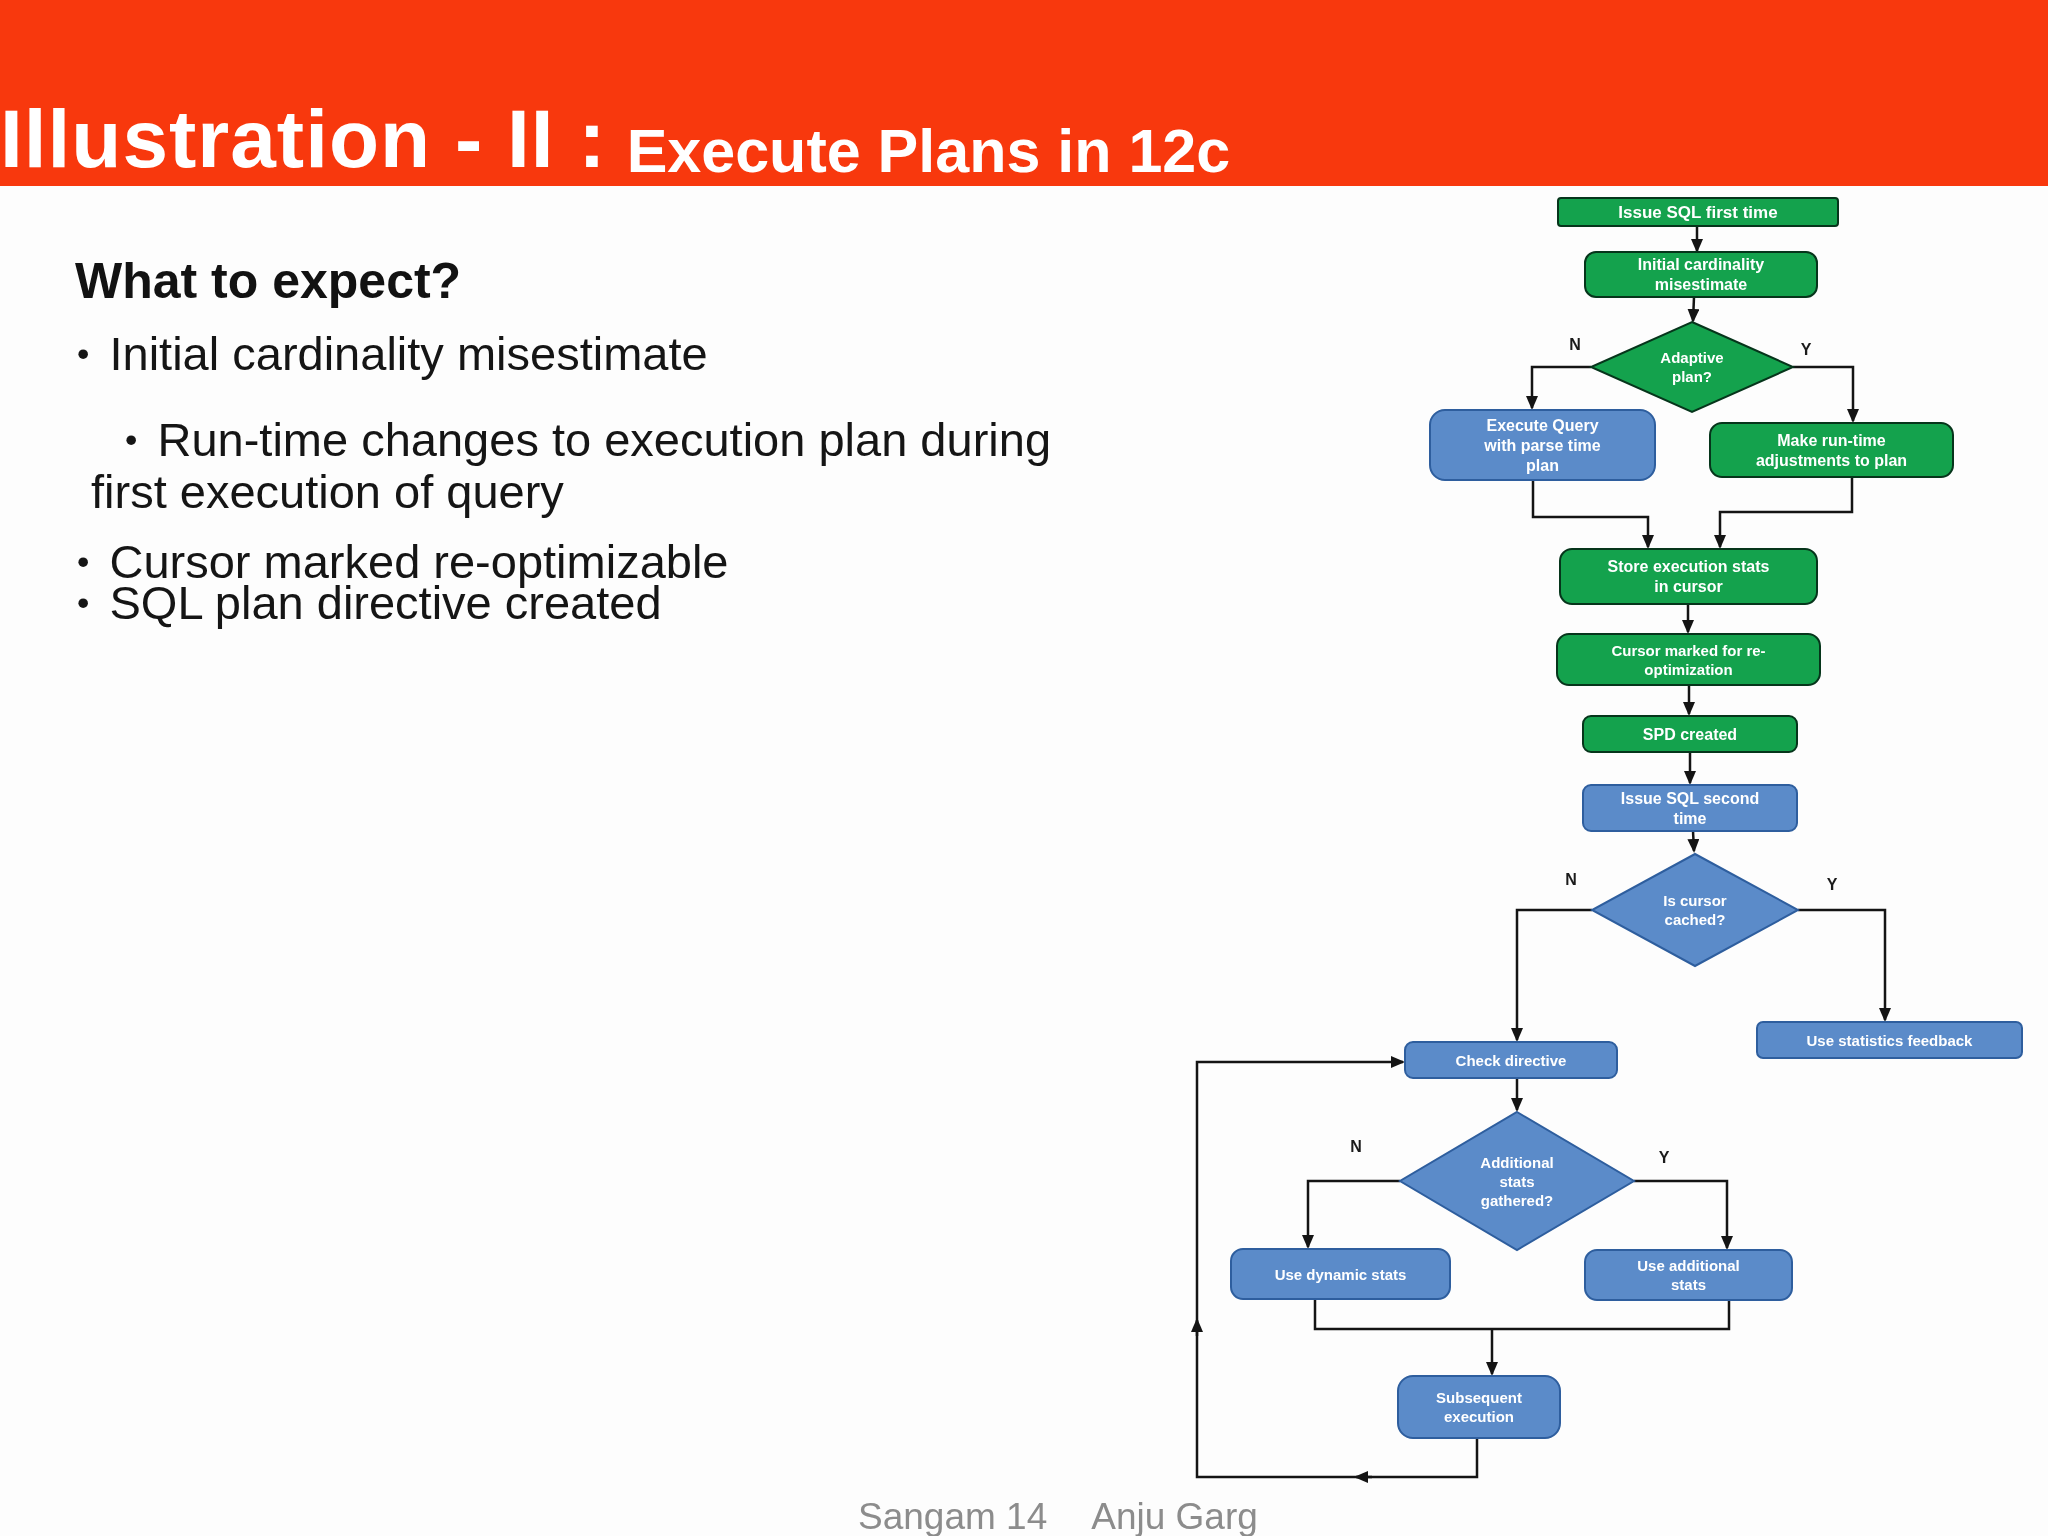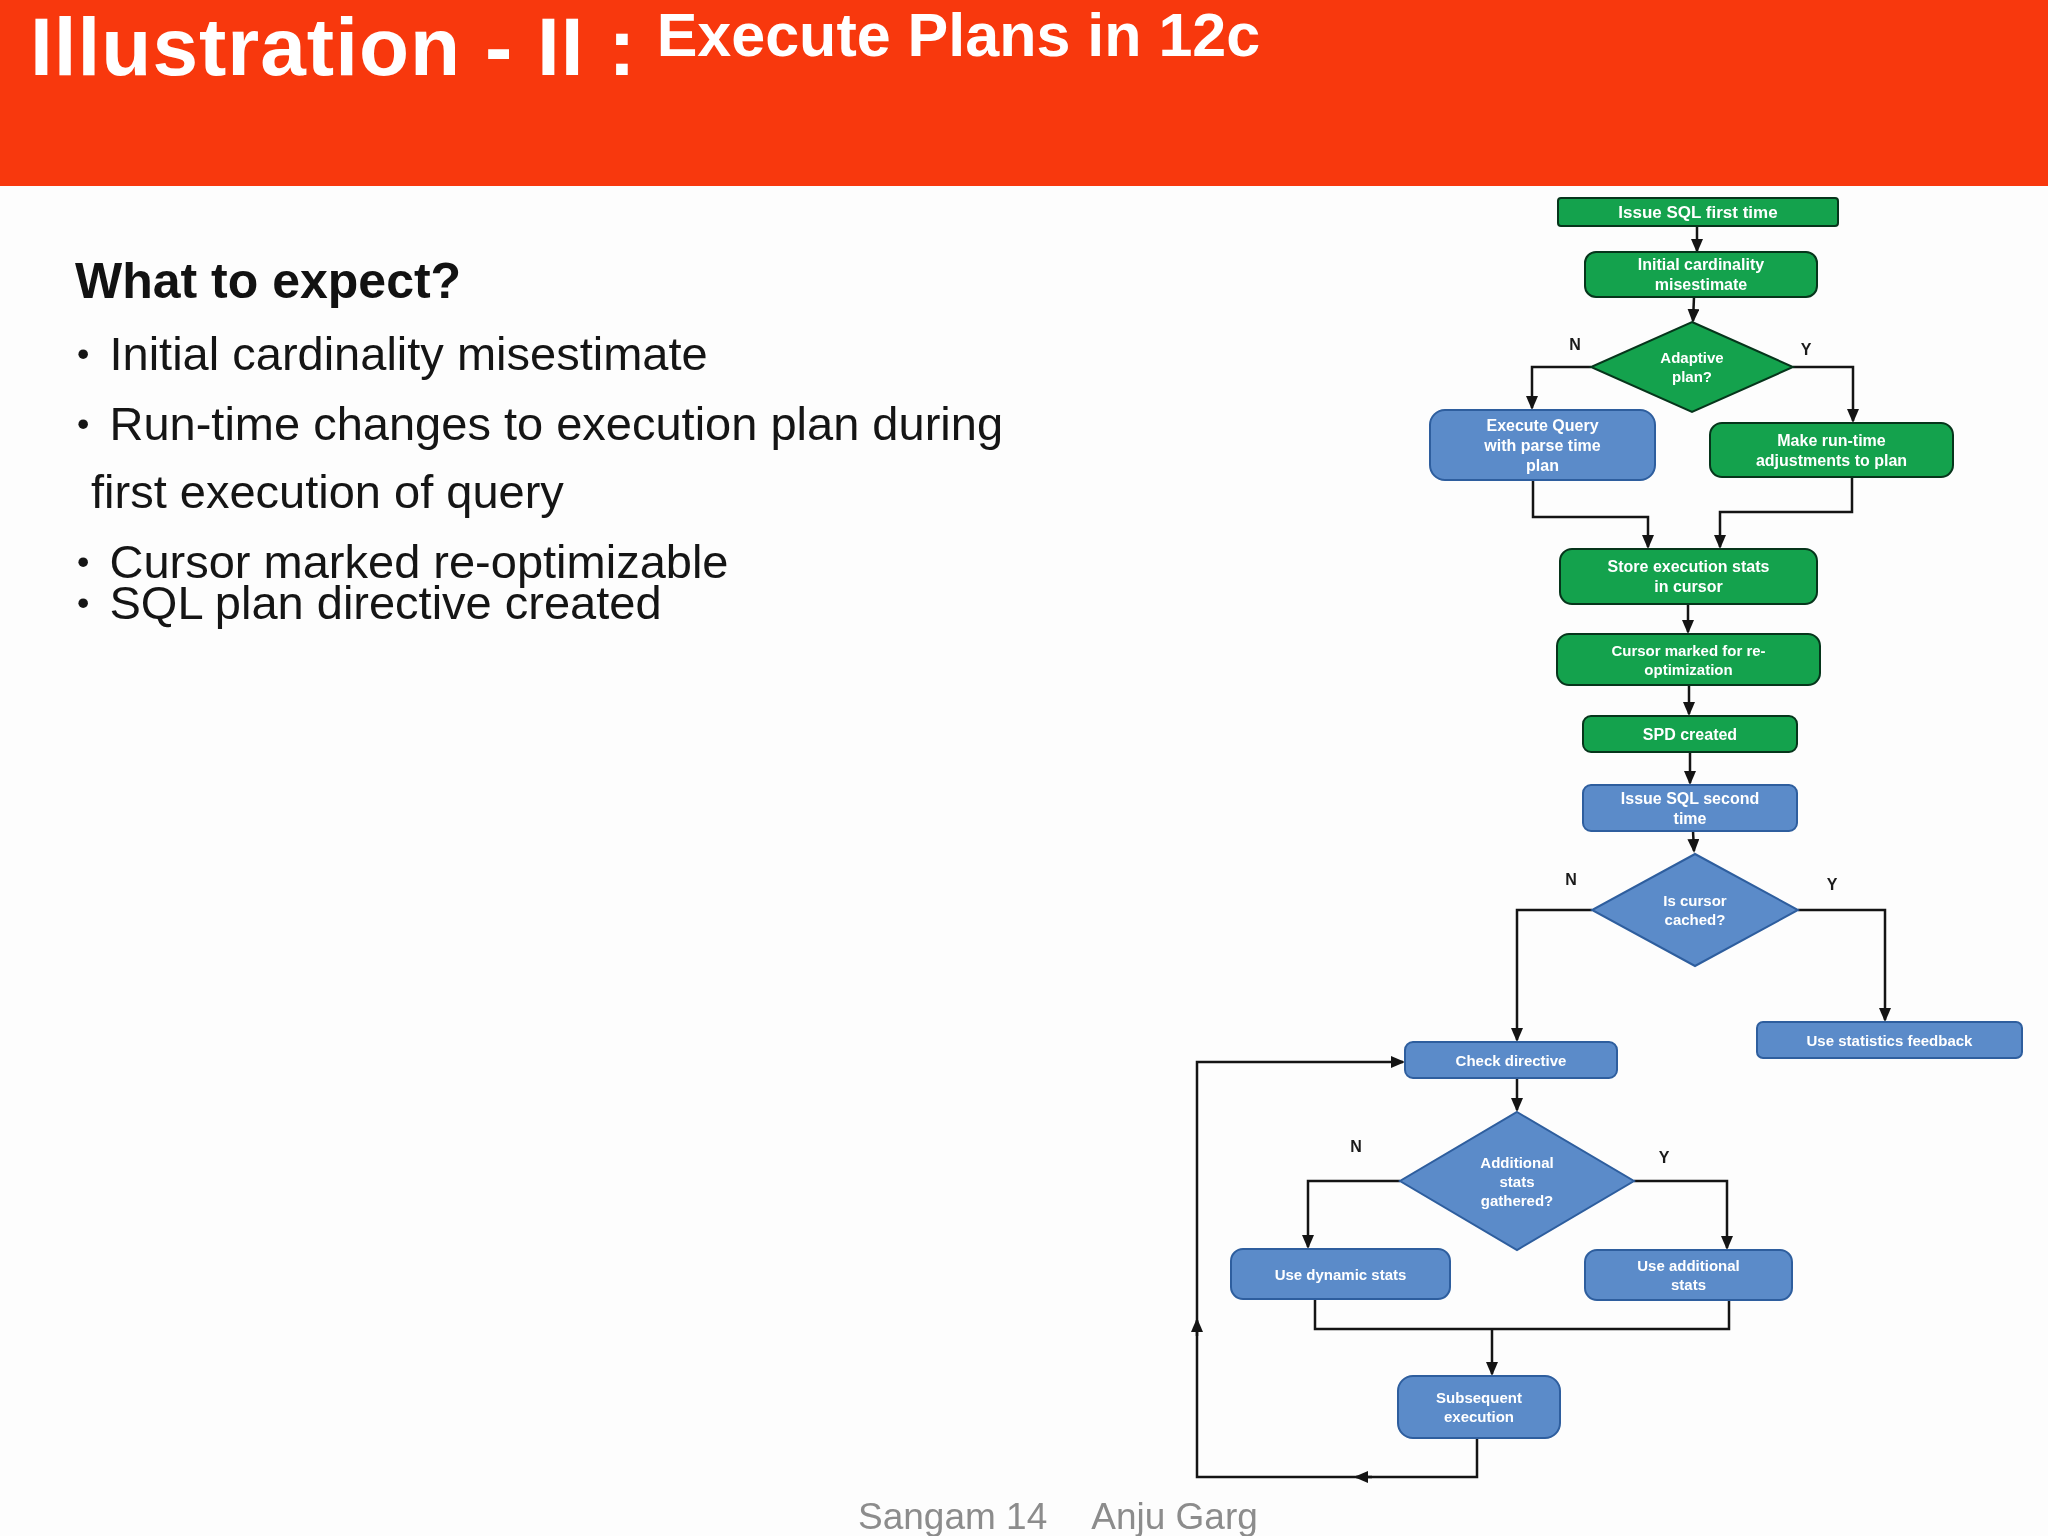--- a/index.html
+++ b/index.html
@@ -2,21 +2,21 @@
 <html><head>
 <meta charset="utf-8">
 <style>
   html,body{margin:0;padding:0;}
   body{
     width:2048px;height:1536px;position:relative;overflow:hidden;
     background:#fdfdfd;font-family:"Liberation Sans",sans-serif;
   }
   .title-bar{
     position:absolute;left:0;top:0;width:2048px;height:186px;
-    display:flex;align-items:flex-start;box-sizing:border-box;padding-left:30px;
+    display:flex;align-items:flex-end;box-sizing:border-box;
   }
   .title-primary{font-size:82px;font-weight:bold;color:#ffffff;letter-spacing:1px;}
   .title-secondary{font-size:61px;font-weight:bold;color:#ffffff;margin-left:20px;}
   .content-heading{
     position:absolute;left:75px;top:252px;font-size:50px;font-weight:bold;color:#121212;
   }
   .bullet-line{
     position:absolute;left:75px;font-size:47px;color:#151515;white-space:nowrap;
   }
   .bullet-glyph{display:inline-block;margin-right:18px;transform:scale(.75);}
@@ -33,21 +33,21 @@
 
 <header class="title-bar" style="background: rgb(248, 56, 13);">
   <span class="title-primary">Illustration - II :</span>
   <span class="title-secondary">Execute Plans in 12c</span>
 </header>
 
 <div class="content-heading">What to expect?</div>
 
 <div id="bullet-list">
     <div class="bullet-line" style="top: 326px;"><span class="bullet-glyph">•</span>Initial cardinality misestimate</div>
-    <div class="bullet-line" style="top: 396px;"><span class="bullet-glyph">•</span>Run-time changes to execution plan during</div>
+    <div class="bullet-line" style="top: 412px; margin-left: 48px;"><span class="bullet-glyph">•</span>Run-time changes to execution plan during</div>
     <div class="bullet-line" style="top: 464px; margin-left: 16px;">first execution of query</div>
     <div class="bullet-line" style="top: 534px;"><span class="bullet-glyph">•</span>Cursor marked re-optimizable</div>
     <div class="bullet-line" style="top: 575px;"><span class="bullet-glyph">•</span>SQL plan directive created</div>
   </div>
 
 <svg id="flow-svg" width="2048" height="1536" viewBox="0 0 2048 1536">
     <defs>
       <marker id="arrh" markerWidth="14" markerHeight="12" refX="12" refY="6" orient="auto" markerUnits="userSpaceOnUse">
         <path d="M0,0 L14,6 L0,12 Z" fill="#141414"></path>
       </marker>

